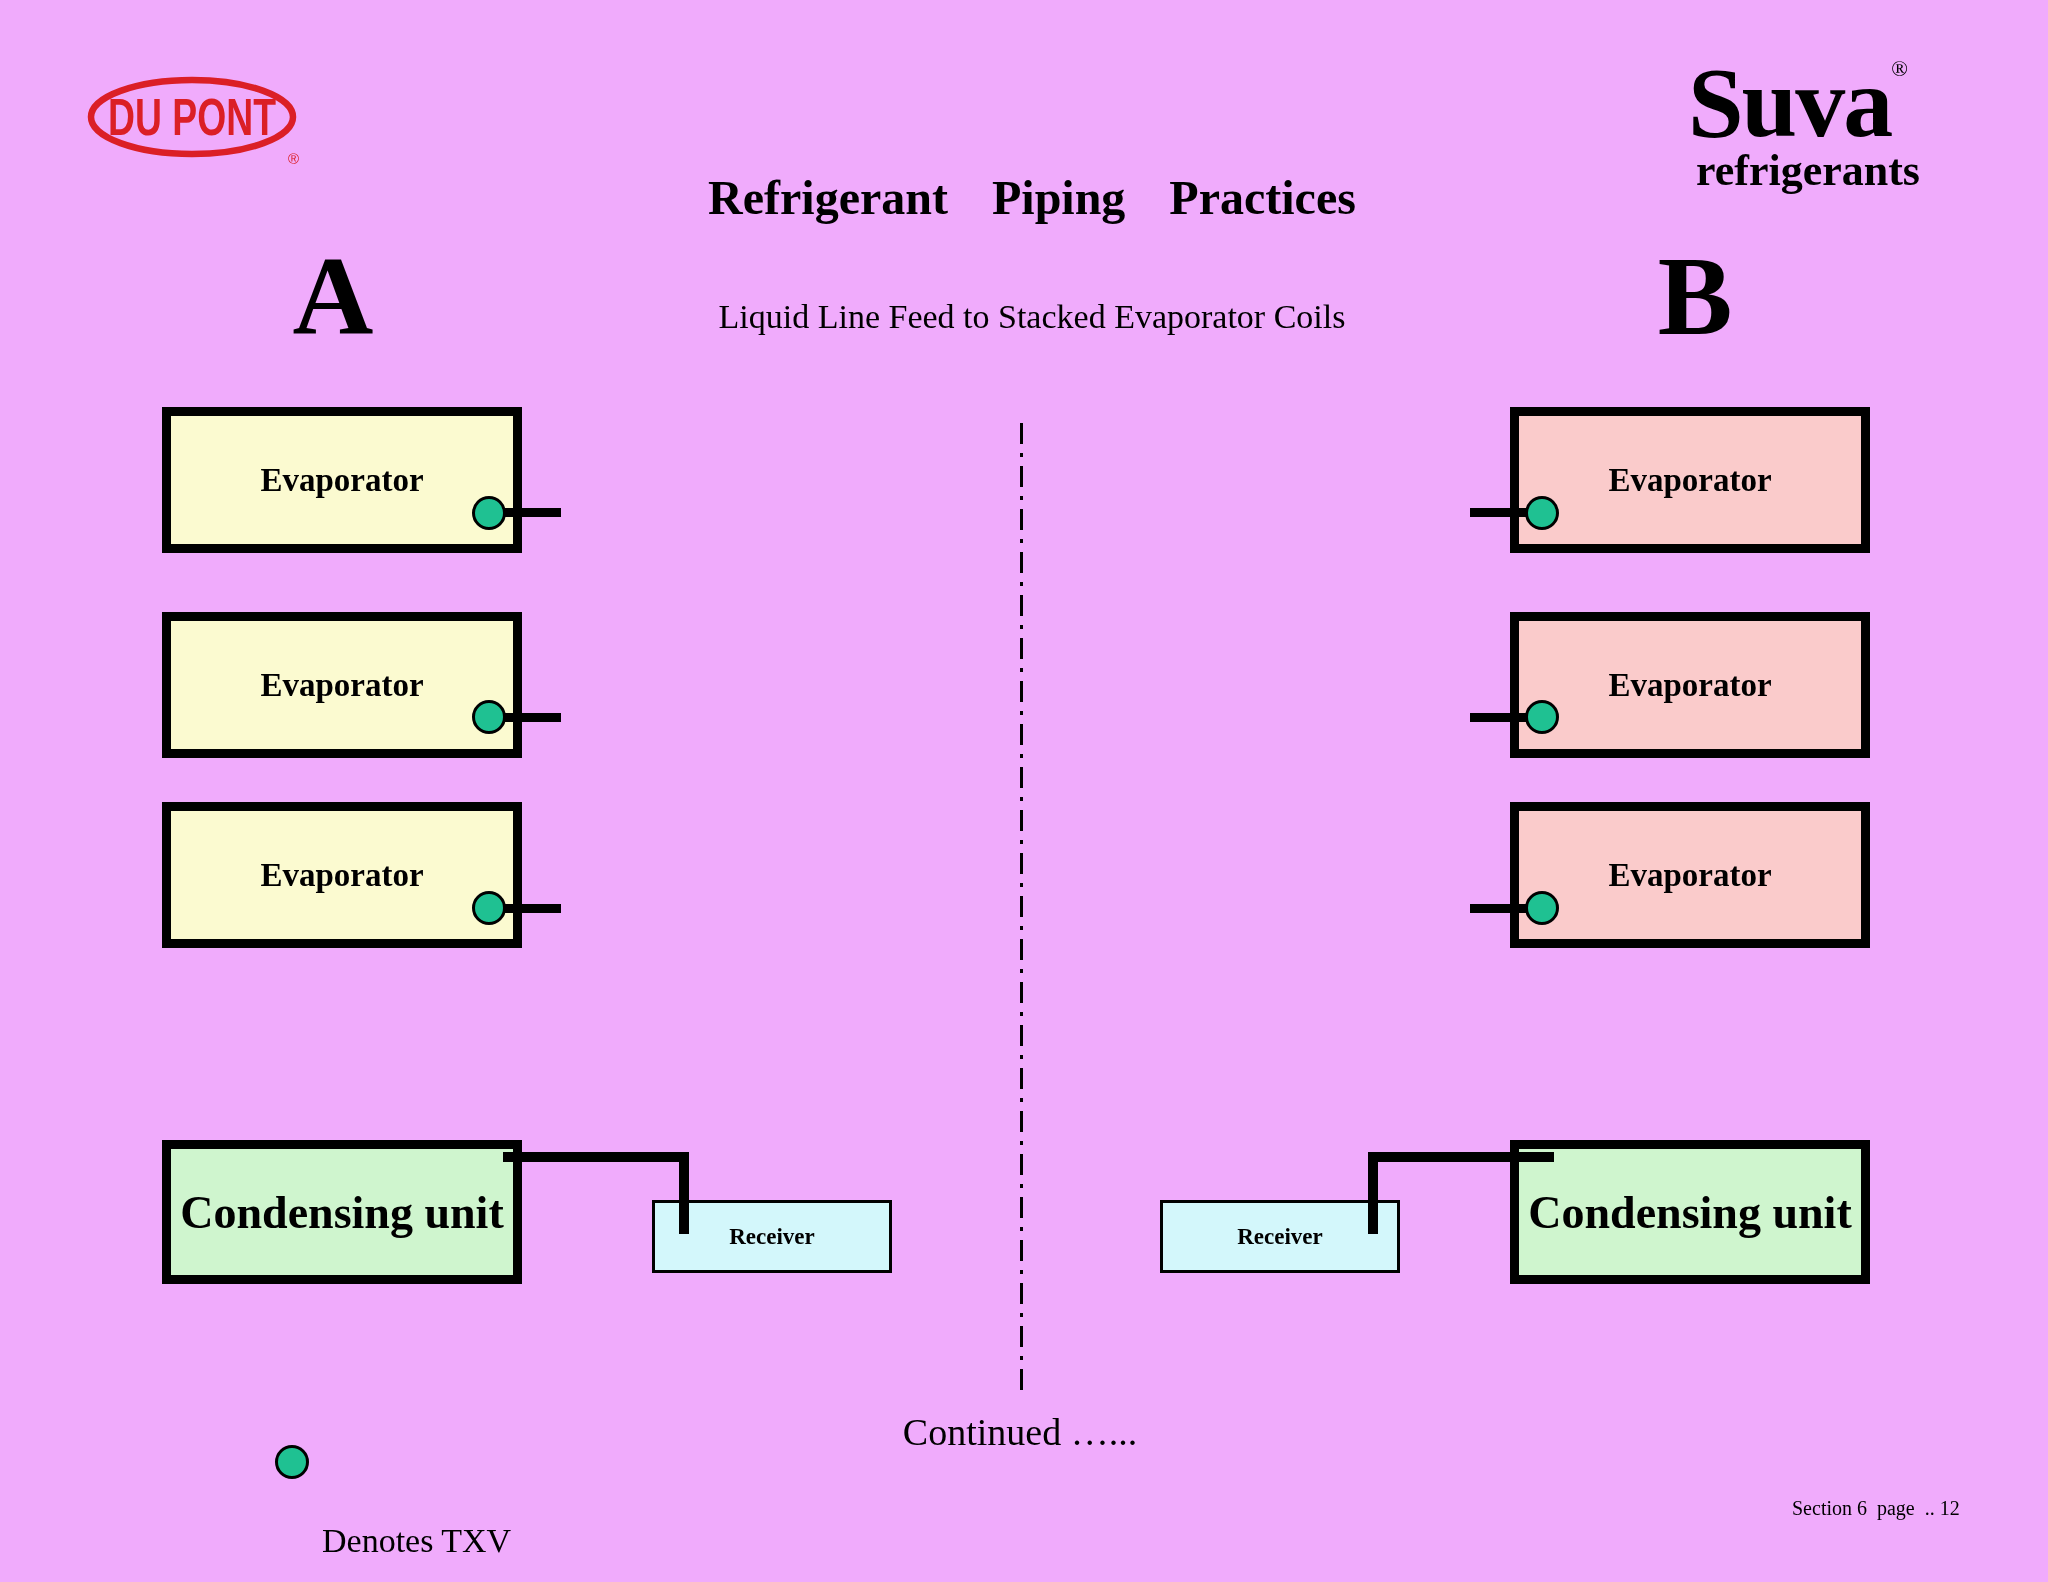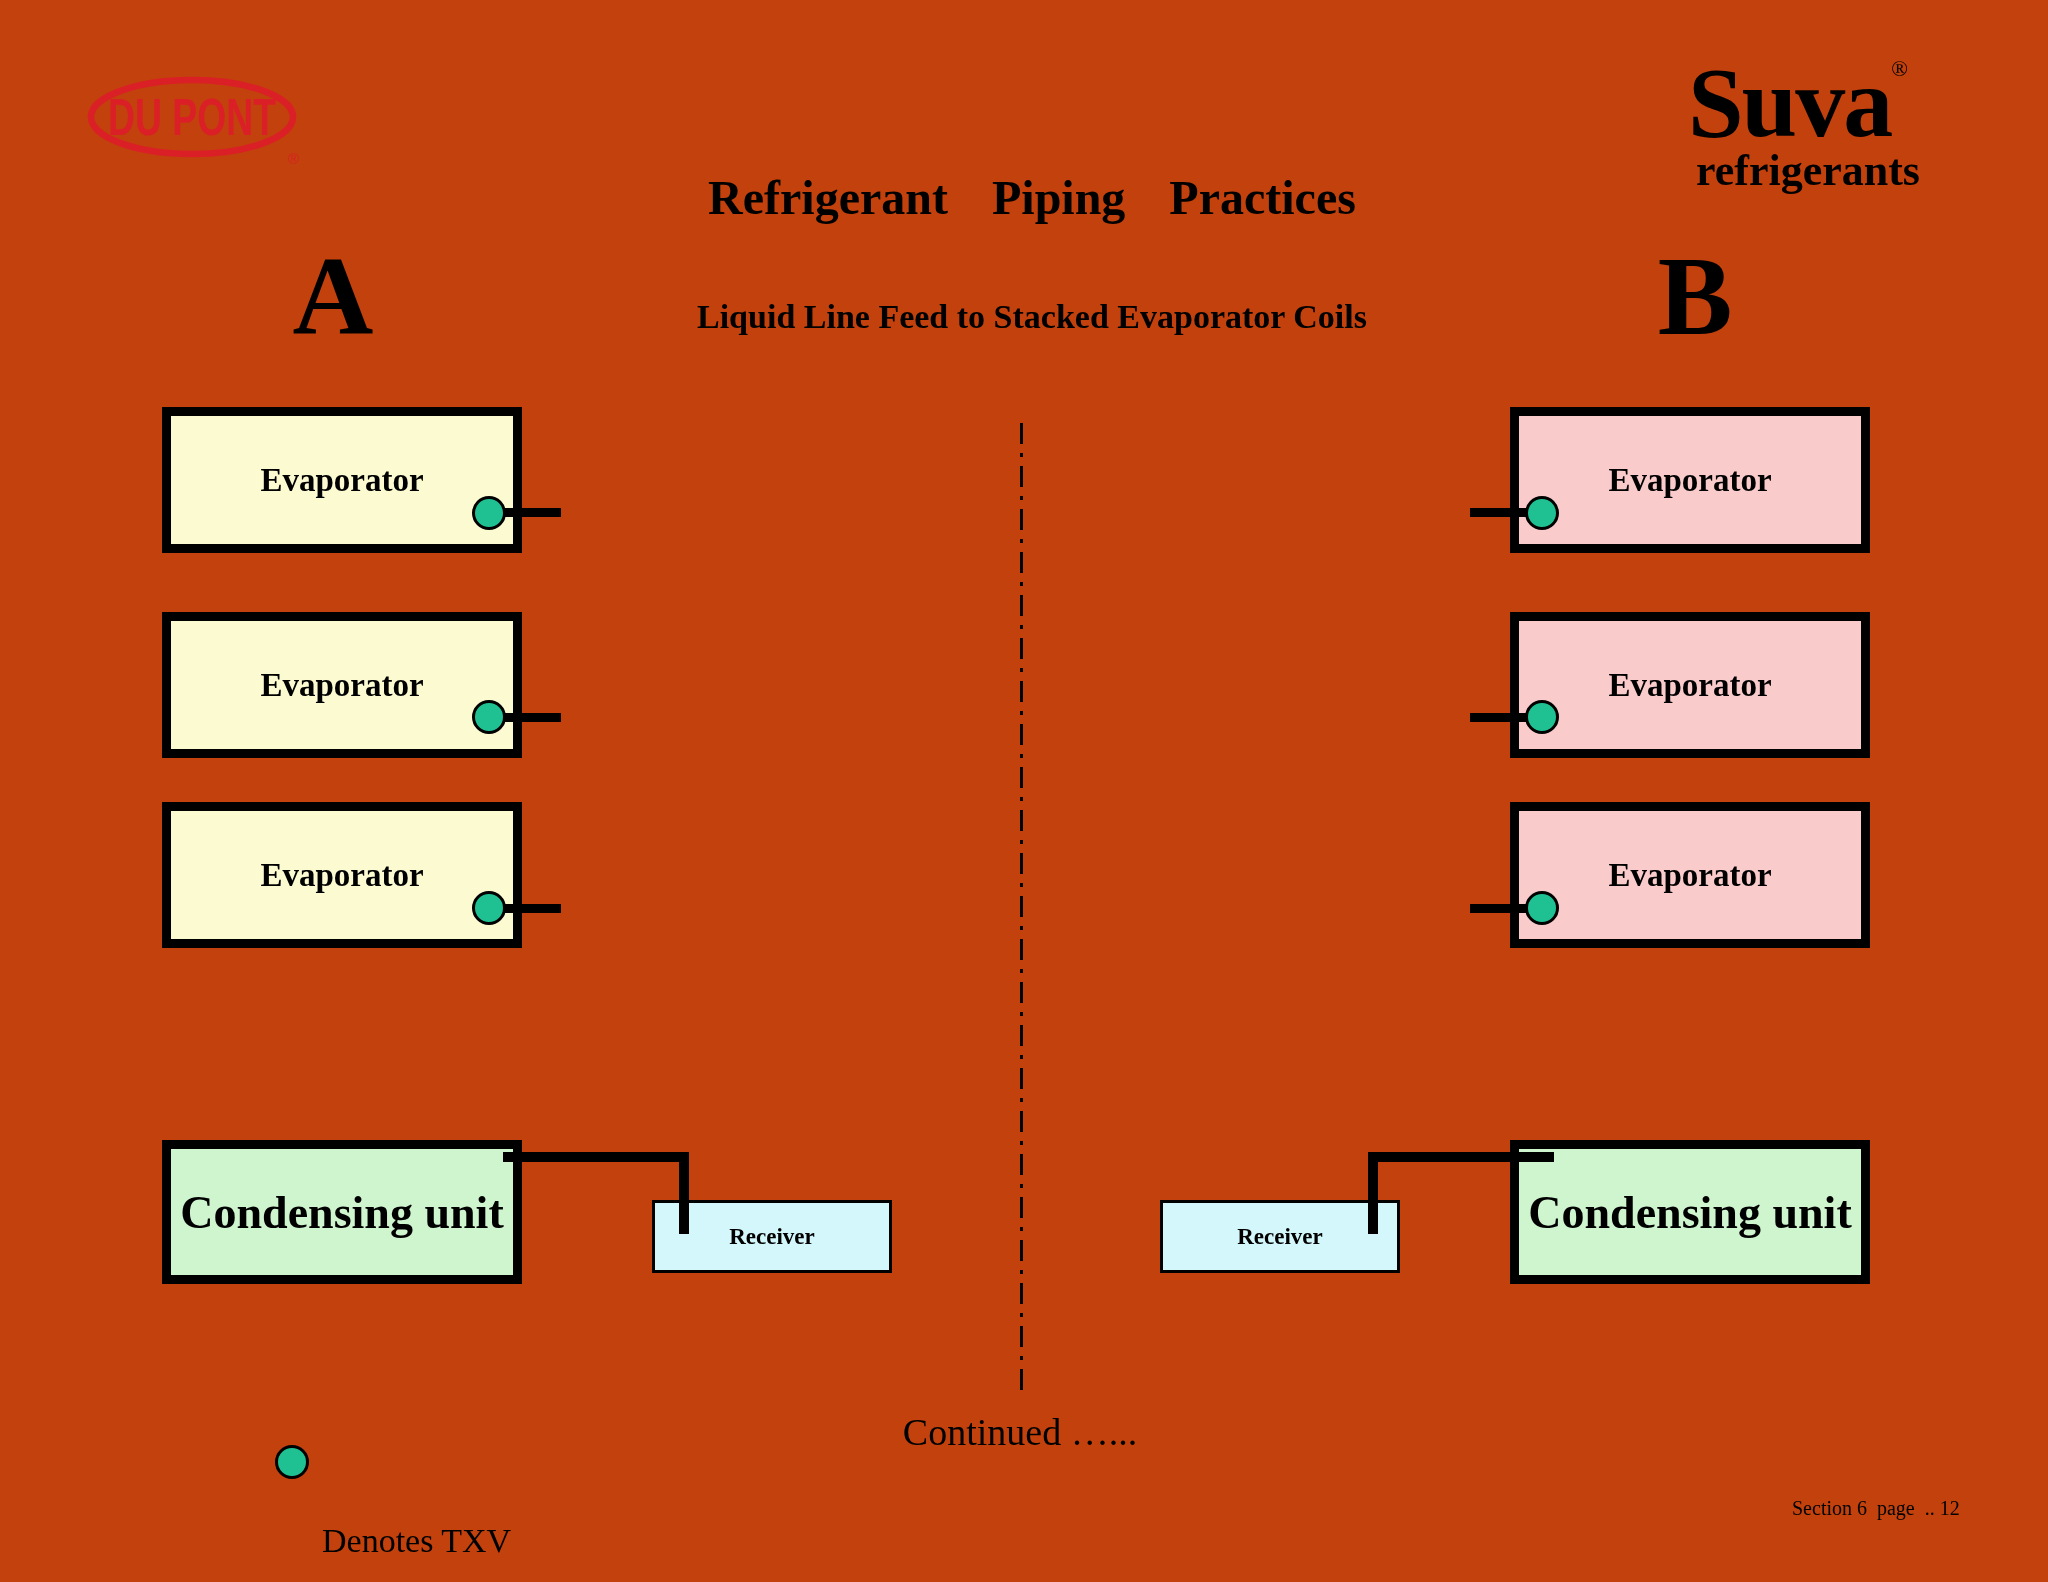--- a/index.html
+++ b/index.html
@@ -1,20 +1,20 @@
 <!DOCTYPE html>
 <html><head>
 <meta charset="utf-8">
 <style>
   html,body{margin:0;padding:0;background:#ffffff;}
   *{box-sizing:border-box;}
   .page{
     position:relative;
     width:2048px;height:1582px;
-    background:#c2410c;
+    background:#f0abfc;
     font-family:"Liberation Serif","DejaVu Serif",serif;
     overflow:hidden;
   }
 
   
   .dupont-svg{position:absolute;left:86px;top:76px;width:216px;height:92px;}
   .page-title{
     position:absolute;left:492px;top:170px;width:1080px;
     text-align:center;font-size:48px;font-weight:bold;color:#000;
     white-space:pre;word-spacing:10px;
@@ -25,21 +25,21 @@
   .suva-sub{font-size:44px;font-weight:bold;margin-top:-10px;padding-left:8px;letter-spacing:0;}
 
   .col-label{
     position:absolute;top:240px;width:130px;text-align:center;
     font-size:112px;font-weight:bold;color:#000;line-height:1;
   }
   .col-label.a{left:268px;}
   .col-label.b{left:1630px;}
   .subtitle{
     position:absolute;left:532px;top:298px;width:1000px;text-align:center;
-    font-size:34px;font-weight:bold;color:#000;
+    font-size:34px;font-weight:normal;color:#000;
   }
 
   
   .box{
     position:absolute;border:9px solid #000;
     display:flex;align-items:center;justify-content:center;
   }
   .box-label{font-size:33px;font-weight:bold;color:#000;}
   .evap{left:162px;width:360px;height:146px;}
   .evap.side-b{left:1510px;}

